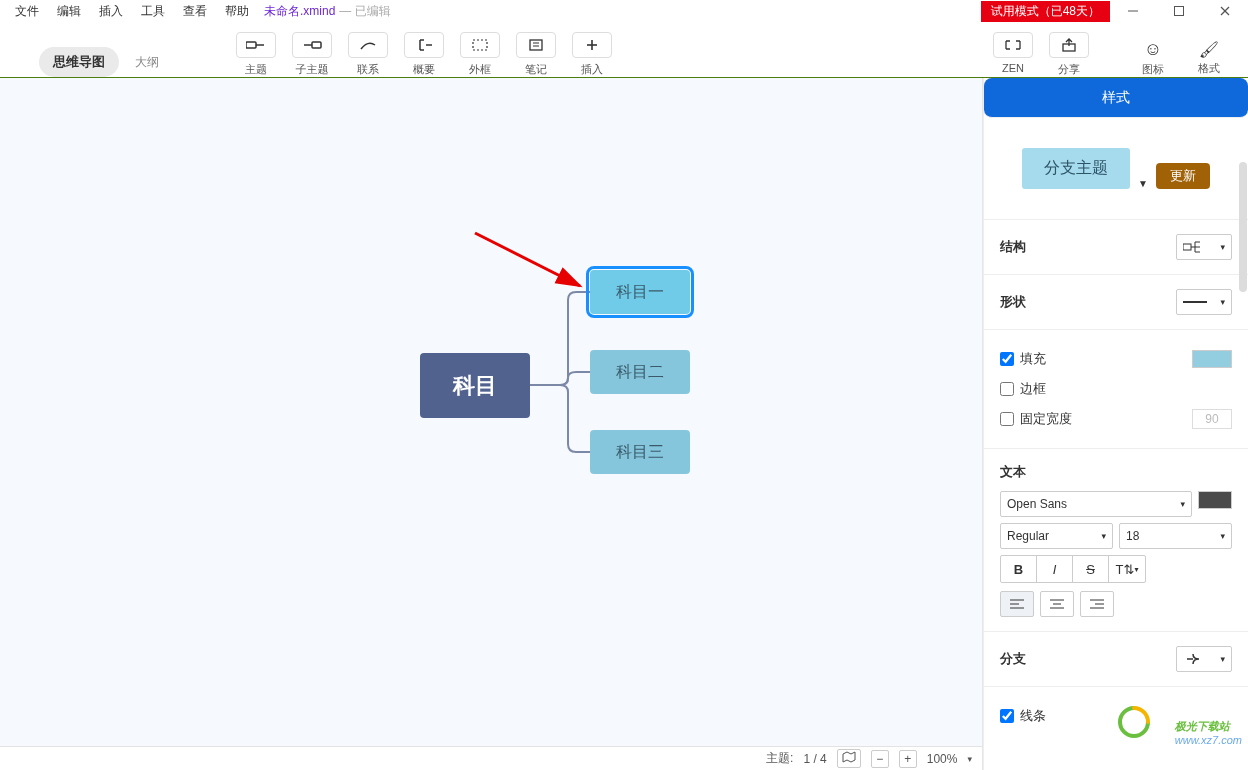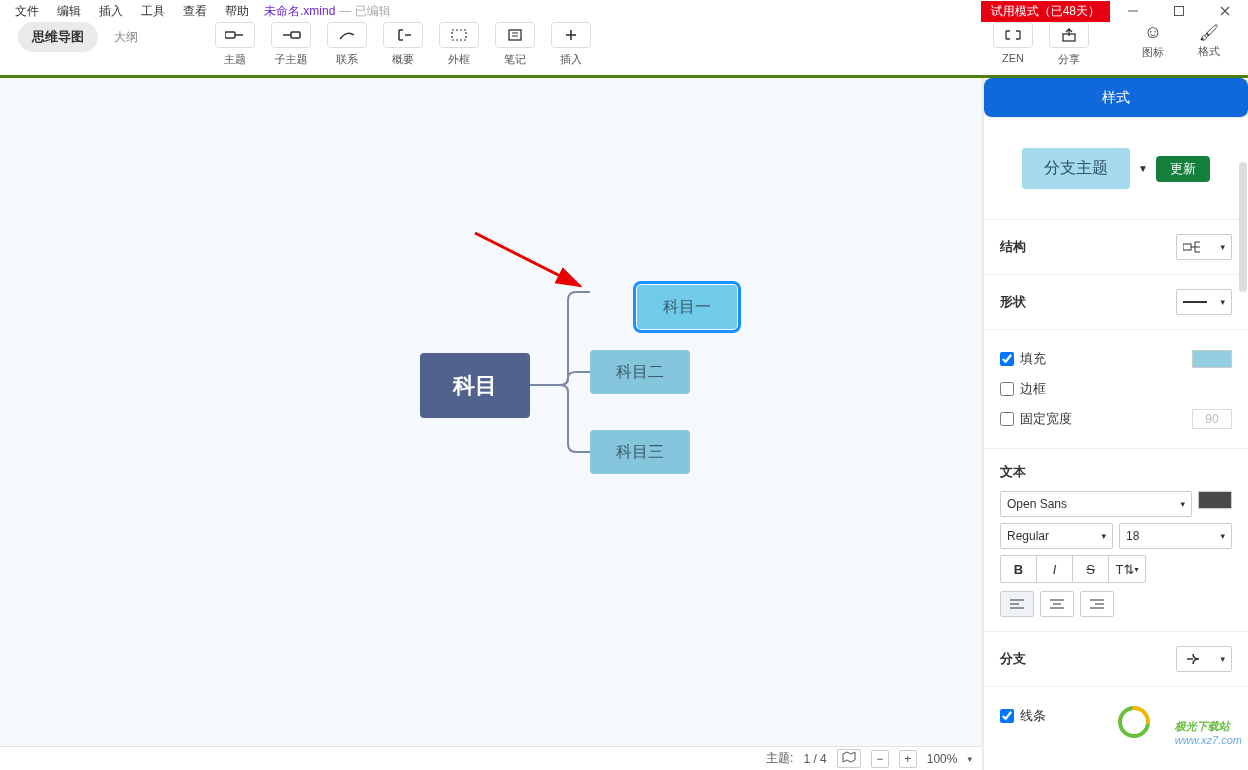--- a/index.html
+++ b/index.html
@@ -11,21 +11,21 @@
 .menu { display: flex; gap: 0; padding-left: 6px; }
 .menu span { padding: 3px 9px; font-size: 12px; cursor: default; }
 .doc-title { margin-left: 6px; font-size: 12px; color: #6d28d9; }
 .doc-edit { color: #aaa; margin-left: 4px; }
 .titlebar-right { margin-left: auto; display: flex; align-items: center; height: 22px; }
 .trial { background: #e60012; color: #fff; padding: 2px 10px; font-size: 12px; }
 .winbtn { width: 46px; height: 22px; display: flex; align-items: center; justify-content: center; color:#555; }
 .winbtn svg { display:block; }
 
 
-.toolbar { height: 56px; border-bottom: 3px solid #4d7c0f; display: flex; align-items: flex-start; }
+.toolbar { height: 56px; border-bottom: 1px solid #4d7c0f; display: flex; align-items: flex-end; padding-left: 21px; }
 .tb-left { display: flex; align-items: center; padding-left: 18px; gap: 4px; }
 .pill { background: #eaeaea; border-radius: 16px; padding: 6px 14px; font-size: 13px; font-weight: 600; }
 .tab-outline { padding: 6px 12px; color:#888; }
 .tb-group { display: flex; margin-left: 60px; gap: 6px; }
 .tb-btn { width: 50px; text-align: center; }
 .tb-btn .ic { height: 26px; border:1px solid #ddd; border-radius:4px; margin:0 auto; width:40px; display:flex; align-items:center; justify-content:center; font-weight:bold; color:#444; }
 .tb-btn .lbl { margin-top: 4px; font-size: 11px; color:#555; }
 .tb-spacer { flex:1; }
 .tb-right { display:flex; gap:6px; margin-right:2px; }
 
@@ -34,45 +34,45 @@
 .rt-icons .lbl{font-size:11px;color:#555;}
 
 
 .main { position: absolute; top: 78px; bottom: 0; left: 0; right: 0; display: flex; }
 .canvas-wrap { flex:1; position:relative; background:#f6fafe; overflow:hidden; border-right:1px solid #e6e6e6; }
 
 
 .root-node { position:absolute; left:420px; top:275px; width:110px; height:65px; background:#51628f; color:#fff; display:flex; align-items:center; justify-content:center; font-size:22px; font-weight:bold; border-radius:4px; }
 .child-node { position:absolute; width:100px; height:44px; background:#85c6dd; color:#3a5a6a; display:flex; align-items:center; justify-content:center; font-size:16px; border-radius:4px; }
 .child-node.selected { outline:3px solid #1890ff; outline-offset:1px; background:#6fcbe8;}
-.c1 { left:590px; top:207px;margin-left:47px; }
+.c1 { left:590px; top:192px; }
 .c2 { left:590px; top:272px; }
 .c3 { left:590px; top:352px; }
 
 
 svg.conn { position:absolute; left:0; top:0; width:100%; height:100%; pointer-events:none; }
 
 
 .arrow { position:absolute; left:470px; top:150px; }
 
 
 .status { position:absolute; bottom:0; left:0; right:0; height:24px; border-top:1px solid #e3e3e3; background:#fff; display:flex; align-items:center; justify-content:flex-end; padding:0 10px; gap:10px; font-size:12px; color:#555;}
 .status .zbtn { width:18px; height:18px; border:1px solid #ccc; display:flex; align-items:center; justify-content:center; border-radius:2px; font-size:12px;}
 
 
 .panel { width:265px; background:#fff; display:flex; flex-direction:column; border-left:1px solid #eee; overflow-y:auto;}
 .panel-tabs { display:flex; height:40px; }
 .panel-tab { flex:1; display:flex; align-items:center; justify-content:center; font-size:14px; color:#555; border-bottom:1px solid #eee;border-radius:8px;}
 .panel-tab.active { background:#1069db; color:#fff; }
 .section { padding:14px 16px; border-bottom:1px solid #eee; }
 .section-head{ font-size:13px; font-weight:600; color:#333; margin-bottom:10px;}
-.pill-box { display:flex; align-items:center; gap:8px; justify-content:center; padding:16px 10px;}
+.pill-box { display:flex; align-items:flex-end; gap:8px; justify-content:center; padding:16px 10px;}
 .branch-pill { background:#a6daed; padding:10px 22px; border-radius:3px; font-size:16px; color:#2d5467;}
 .caret { font-size:10px;}
-.update-btn { background:#15803d; color:#fff; padding:4px 14px; font-size:13px; border-radius:4px;}
+.update-btn { background:#a16207; color:#fff; padding:4px 14px; font-size:13px; border-radius:4px;}
 .row { display:flex; align-items:center; justify-content:space-between; font-size:13px; color:#333; }
 .dd { border:1px solid #ccc; height:26px; display:flex; align-items:center; padding:0 6px; gap:6px; min-width:56px; border-radius:2px; justify-content:space-between;}
 .dd.small{min-width:44px;}
 .chk { display:flex; align-items:center; gap:6px; font-size:13px; margin:6px 0;}
 .chk input{ width:14px; height:14px;}
 .swatch { width:40px; height:18px; border:1px solid #ccc; }
 .numbox { width:40px; height:20px; border:1px solid #ddd; color:#bbb; display:flex; align-items:center; justify-content:center; font-size:12px;}
 .font-row{display:flex; gap:6px; margin:6px 0;}
 .font-row .dd{flex:1;}
 .btnrow{display:flex; border:1px solid #ccc; border-radius:2px; overflow:hidden; width:fit-content;}

